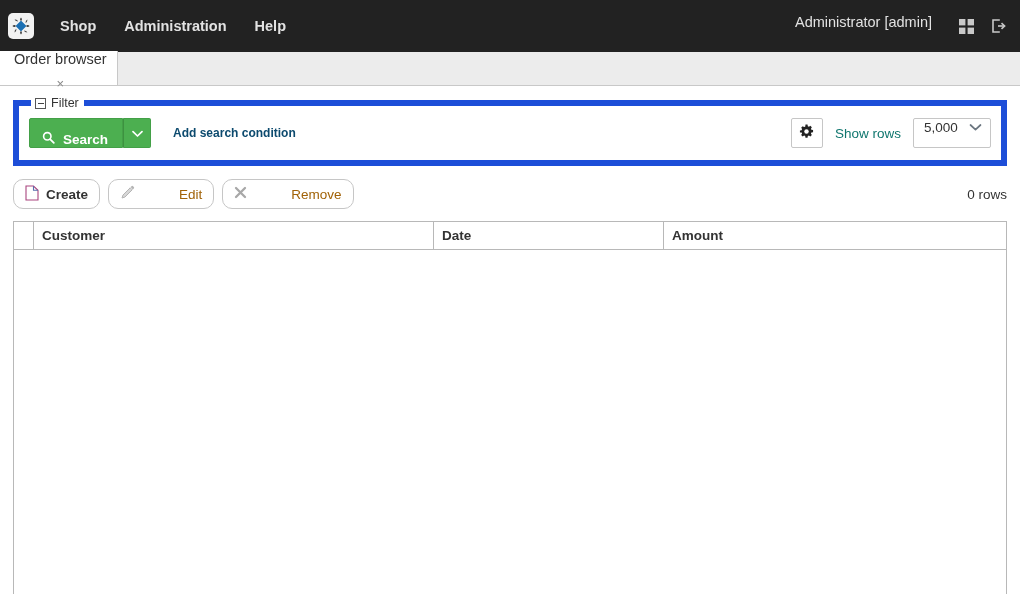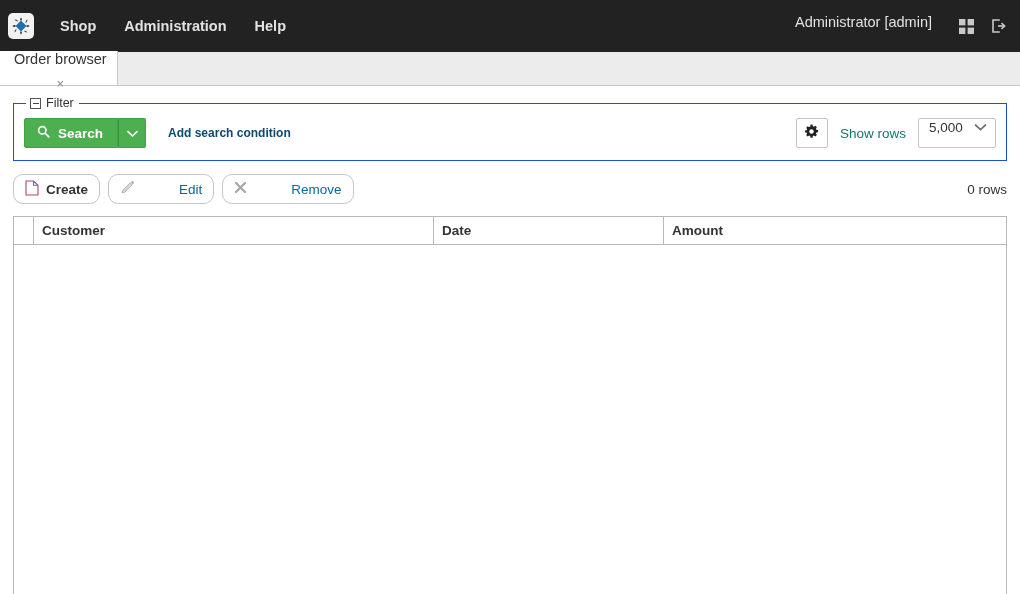--- a/index.html
+++ b/index.html
@@ -87,21 +87,21 @@
   .tab-close {
     font-size: 13px;
     color: #888888;
     cursor: pointer;
     line-height: 1;
   }
 
   
   .filter-wrap { padding: 10px 13px 0 13px; }
   fieldset.filter {
-    border: 1px solid #1d4ed8;
+    border: 6px solid #1d4ed8;
     border-radius: 0;
     margin: 0;
     padding: 6px 10px 10px 10px;
   }
   fieldset.filter > legend {
     font-size: 12.5px;
     color: #333333;
     padding: 0 5px 0 4px;
     margin-left: 2px;
     display: flex;
@@ -145,36 +145,36 @@
     padding: 0 11px;
     display: inline-flex;
     align-items: center;
     gap: 7px;
     cursor: pointer;
     border-radius: 10px;
     white-space: nowrap;
   }
   .btn.bold { font-weight: bold; }
   .btn[disabled], .btn.disabled {
-    color: #0369a1;
+    color: #a16207;
     cursor: default;
     background: #ffffff;
     gap: 44px;
   }
 
   .btn-green {
     background: #4caf50;
     border: 1px solid #43a047;
     color: #ffffff;
     font-weight: bold;
     height: 30px;
     padding: 0 14px 0 12px;
     border-radius: 2px 0 0 2px;
     display: inline-flex;
-    align-items: center;
+    align-items: flex-end;
     gap: 8px;
     font-size: 13.5px;
     cursor: pointer;
   }
   .btn-green-caret {
     background: #4caf50;
     border: 1px solid #43a047;
     border-left: 1px solid #3d9140;
     color: #ffffff;
     height: 30px;

